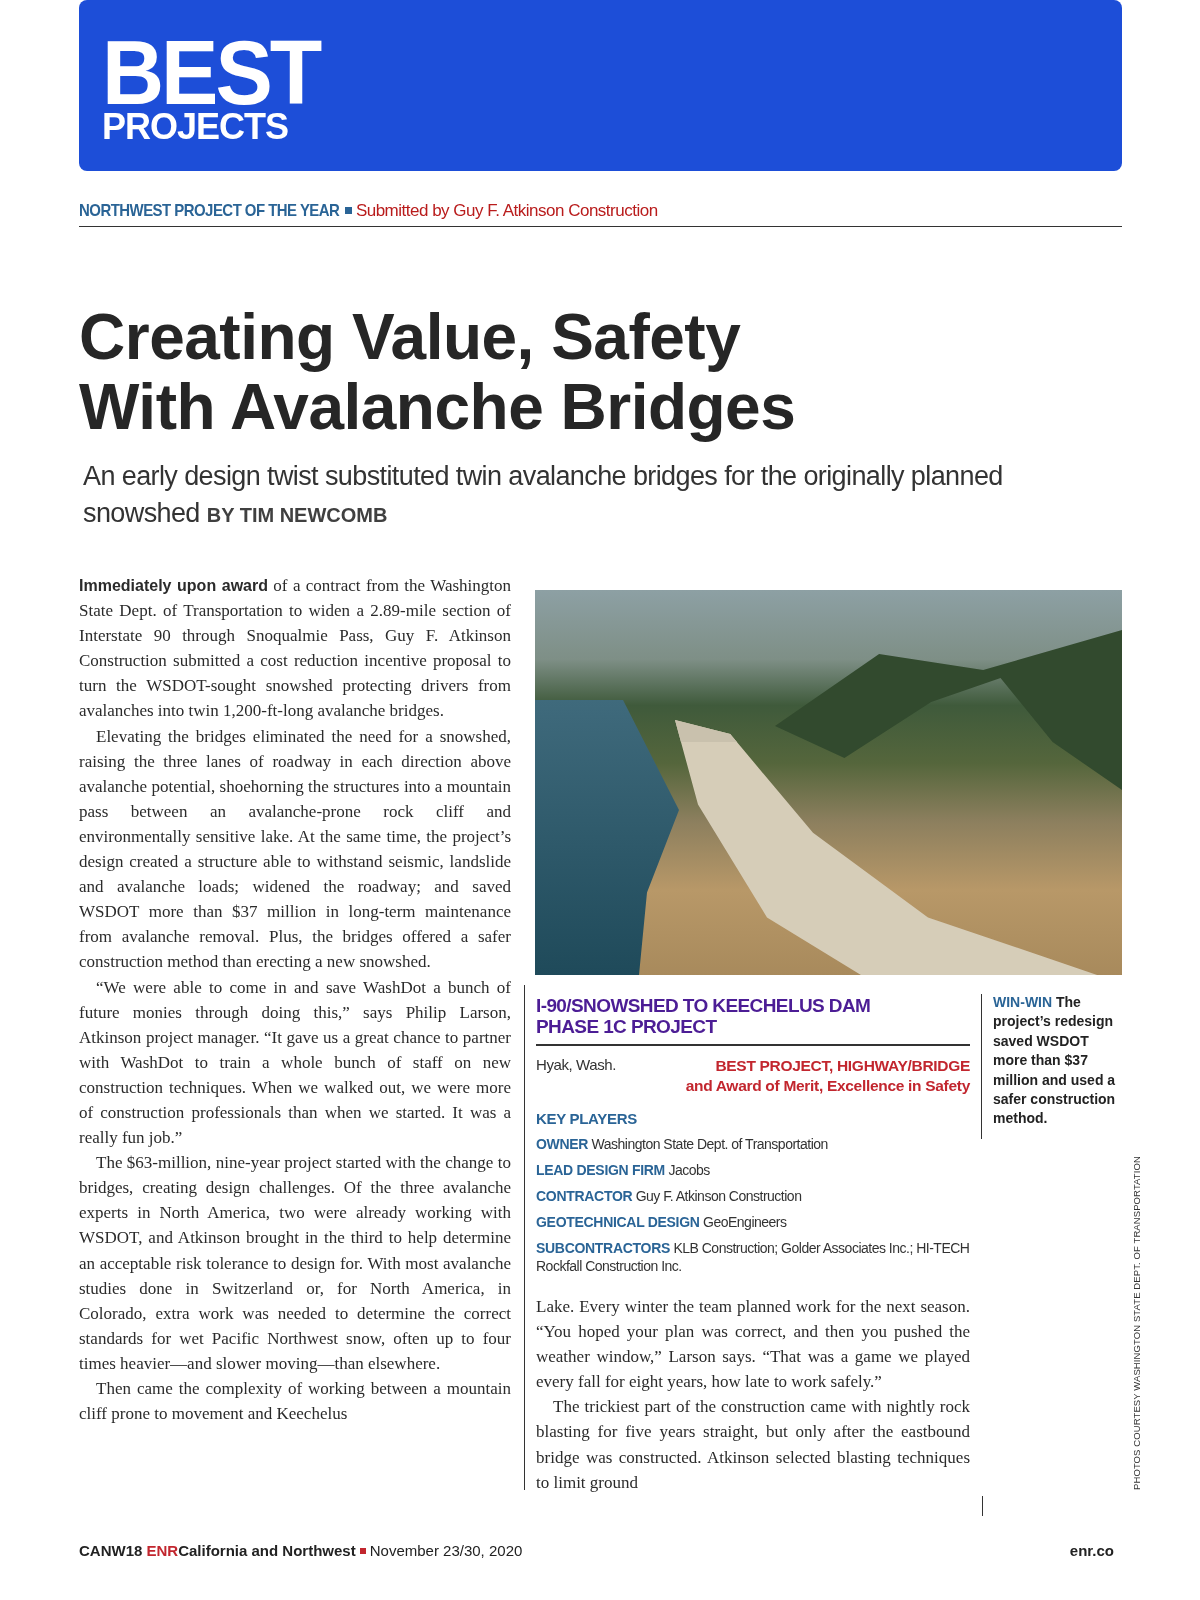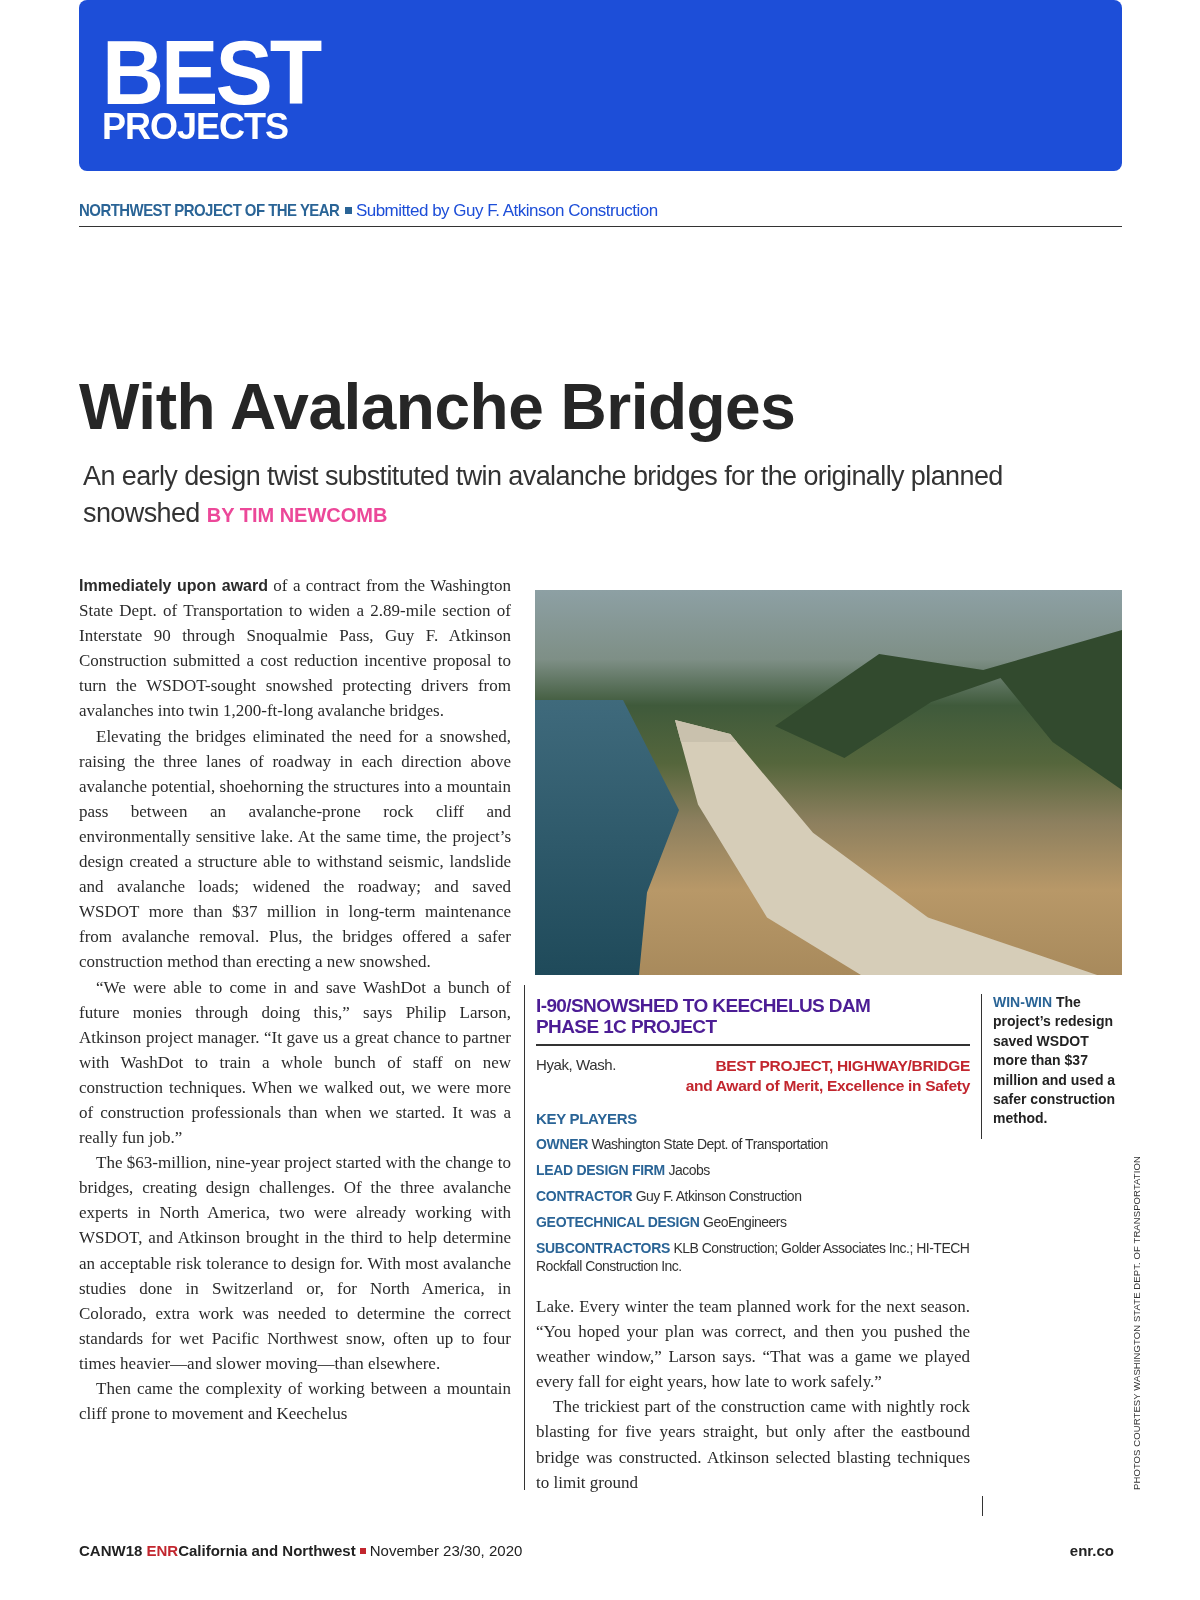--- a/index.html
+++ b/index.html
@@ -25,32 +25,32 @@
     font-size: 36px; line-height: 36px; color: #ffffff; letter-spacing: -1px;
   }
   .kicker {
     position: absolute; left: 79px; top: 200px; width: 1043px; height: 26px;
     border-bottom: 1.5px solid #333;
     font-family: "Liberation Sans", sans-serif; font-size: 17px; line-height: 22px;
     white-space: nowrap;
   }
   .kicker .label { color: #2a6496; font-weight: 700; letter-spacing: -0.6px; transform: scaleX(0.88); display: inline-block; transform-origin: left; }
   .kicker .sq { display: inline-block; width: 7px; height: 7px; background: #2a6496; margin: 0 4px 3px -30px; vertical-align: middle; }
-  .kicker .sub { color: #1d4ed8; letter-spacing: -0.5px; text-align: right; }
+  .kicker .sub { color: #b91c1c; letter-spacing: -0.5px; text-align: right; }
   .headline {
     position: absolute; left: 79px; top: 302px; width: 1050px;
     font-family: "Liberation Sans", sans-serif; font-weight: 700;
     font-size: 64px; line-height: 70px; color: #262626; letter-spacing: -0.5px;
   }
   .deck {
     position: absolute; left: 83px; top: 458px; width: 1040px;
     font-family: "Liberation Sans", sans-serif; font-size: 27px; line-height: 37px;
     color: #333; letter-spacing: -0.6px;
   }
-  .deck .byline { font-weight: 700; font-size: 20px; letter-spacing: 0; color: #ec4899; }
+  .deck .byline { font-weight: 700; font-size: 20px; letter-spacing: 0; color: #404040; }
   .col {
     position: absolute; font-size: 17px; line-height: 25.1px; color: #2b2b2b;
     text-align: justify; hyphens: manual;
   }
   .col p { margin: 0; }
   .col p + p { text-indent: 17px; }
   .col .lead { font-family: "Liberation Sans", sans-serif; font-weight: 700; font-size: 16px; }
   .col1 { left: 79px; top: 573px; width: 432px; }
   .col2 { left: 536px; top: 1294px; width: 434px; }
   .col2 p:first-child { text-indent: 0; }
@@ -90,21 +90,21 @@
 <div class="banner">
   <div class="best">BEST</div>
   <div class="projects">PROJECTS</div>
 </div>
 
 <div class="kicker">
   <span class="label">NORTHWEST PROJECT OF THE YEAR</span><span class="sq"></span><span class="sub">Submitted by Guy F. Atkinson Construction</span>
 </div>
 
 <h1 class="headline" style="margin:0;">
-  <br>
+  <span>Creating Value, Safety</span><br>
   <span>With Avalanche Bridges</span>
 </h1>
 
 <div class="deck">
   <span>An early design twist substituted twin avalanche bridges for the originally planned snowshed</span>
   <span class="byline">BY TIM NEWCOMB</span>
 </div>
 
 <div class="col col1">
   <p><span class="lead">Immediately upon award</span><span> of a contract from the Washington State Dept. of Transportation to widen a 2.89-mile section of Interstate 90 through Snoqualmie Pass, Guy F. Atkinson Construction submitted a cost reduction incentive proposal to turn the WSDOT-sought snowshed protecting drivers from avalanches into twin 1,200-ft-long avalanche bridges.</span></p>

